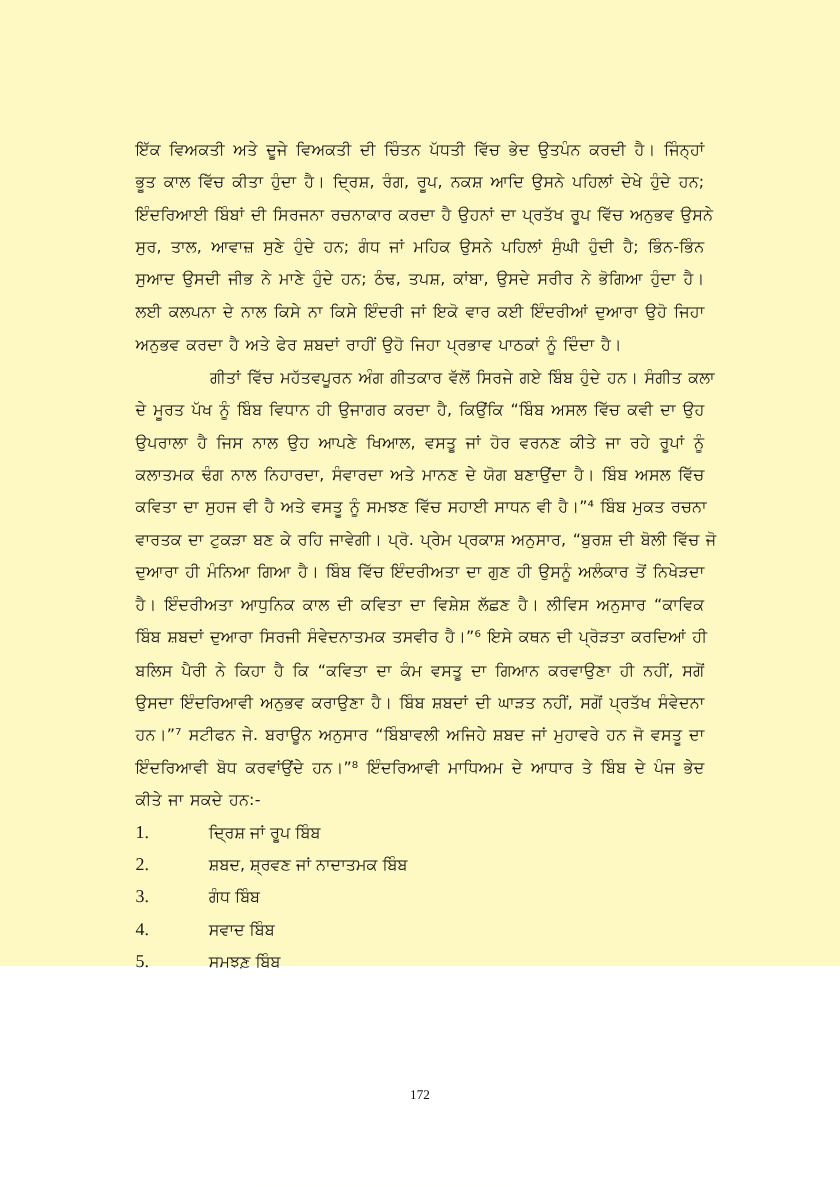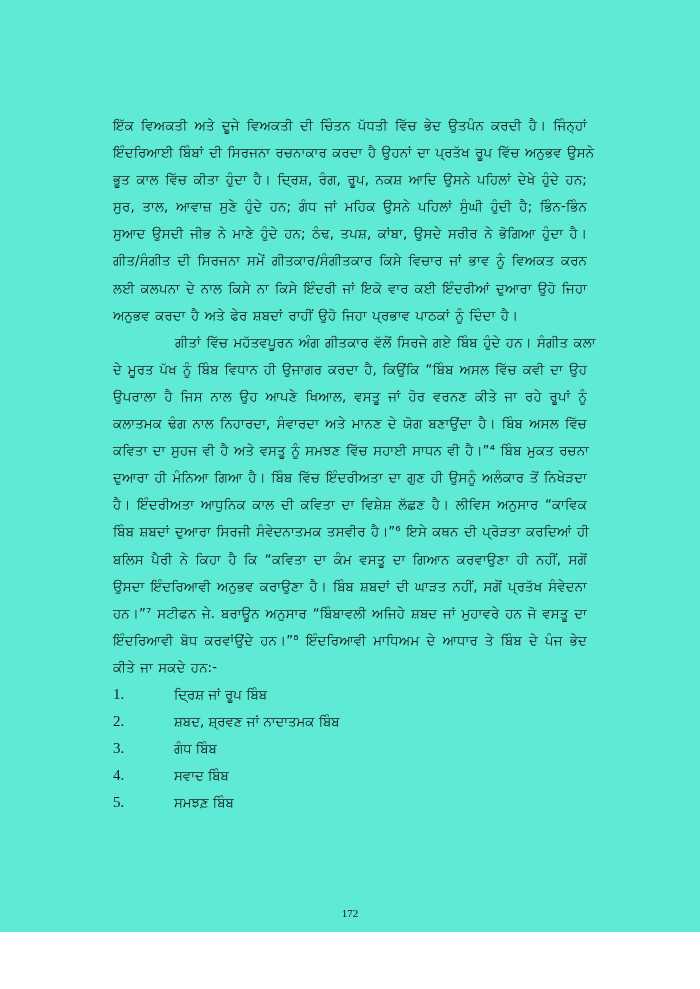--- a/index.html
+++ b/index.html
@@ -1,19 +1,19 @@
 <!DOCTYPE html>
 <html><head>
 <meta charset="utf-8">
 <style>
   html, body { margin: 0; padding: 0; background: #ffffff; }
   body { width: 700px; height: 989px; position: relative; overflow: hidden; }
   .page {
-    position: absolute; left: 0; top: 0; width: 700px; height: 932px;
-    background: #5eead4; color: #1a1a1a;
+    position: absolute; left: 0; top: 0; width: 700px; height: 805px;
+    background: #fef9c3; color: #1a1a1a;
     font-family: "DejaVu Sans", sans-serif;
   }
   .body-text {
     position: absolute; left: 113px; top: 112px; width: 474px;
   }
   .line {
     font-size: 13.3px; line-height: 27.1px; height: 27.1px;
     white-space: nowrap; text-align: justify; text-align-last: justify;
     letter-spacing: 0.15px; word-spacing: 1px;
   }
@@ -34,35 +34,35 @@
   }
 </style>
 </head>
 <body>
 
 <div class="page">
   <div class="body-text">
 
     <div>
       <div class="line">ਇੱਕ ਵਿਅਕਤੀ ਅਤੇ ਦੂਜੇ ਵਿਅਕਤੀ ਦੀ ਚਿੰਤਨ ਪੱਧਤੀ ਵਿੱਚ ਭੇਦ ਉਤਪੰਨ ਕਰਦੀ ਹੈ। ਜਿੰਨ੍ਹਾਂ</div>
+      <div class="line">ਭੂਤ ਕਾਲ ਵਿੱਚ ਕੀਤਾ ਹੁੰਦਾ ਹੈ। ਦ੍ਰਿਸ਼, ਰੰਗ, ਰੂਪ, ਨਕਸ਼ ਆਦਿ ਉਸਨੇ ਪਹਿਲਾਂ ਦੇਖੇ ਹੁੰਦੇ ਹਨ;</div>
       <div class="line">ਇੰਦਰਿਆਈ ਬਿੰਬਾਂ ਦੀ ਸਿਰਜਨਾ ਰਚਨਾਕਾਰ ਕਰਦਾ ਹੈ ਉਹਨਾਂ ਦਾ ਪ੍ਰਤੱਖ ਰੂਪ ਵਿੱਚ ਅਨੁਭਵ ਉਸਨੇ</div>
-      <div class="line">ਭੂਤ ਕਾਲ ਵਿੱਚ ਕੀਤਾ ਹੁੰਦਾ ਹੈ। ਦ੍ਰਿਸ਼, ਰੰਗ, ਰੂਪ, ਨਕਸ਼ ਆਦਿ ਉਸਨੇ ਪਹਿਲਾਂ ਦੇਖੇ ਹੁੰਦੇ ਹਨ;</div>
       <div class="line">ਸੁਰ, ਤਾਲ, ਆਵਾਜ਼ ਸੁਣੇ ਹੁੰਦੇ ਹਨ; ਗੰਧ ਜਾਂ ਮਹਿਕ ਉਸਨੇ ਪਹਿਲਾਂ ਸੁੰਘੀ ਹੁੰਦੀ ਹੈ; ਭਿੰਨ-ਭਿੰਨ</div>
       <div class="line">ਸੁਆਦ ਉਸਦੀ ਜੀਭ ਨੇ ਮਾਣੇ ਹੁੰਦੇ ਹਨ; ਠੰਢ, ਤਪਸ਼, ਕਾਂਬਾ, ਉਸਦੇ ਸਰੀਰ ਨੇ ਭੋਗਿਆ ਹੁੰਦਾ ਹੈ।</div>
-      <div class="line">ਗੀਤ/ਸੰਗੀਤ ਦੀ ਸਿਰਜਨਾ ਸਮੇਂ ਗੀਤਕਾਰ/ਸੰਗੀਤਕਾਰ ਕਿਸੇ ਵਿਚਾਰ ਜਾਂ ਭਾਵ ਨੂੰ ਵਿਅਕਤ ਕਰਨ</div>
       <div class="line">ਲਈ ਕਲਪਨਾ ਦੇ ਨਾਲ ਕਿਸੇ ਨਾ ਕਿਸੇ ਇੰਦਰੀ ਜਾਂ ਇਕੋ ਵਾਰ ਕਈ ਇੰਦਰੀਆਂ ਦੁਆਰਾ ਉਹੋ ਜਿਹਾ</div>
       <div class="line last">ਅਨੁਭਵ ਕਰਦਾ ਹੈ ਅਤੇ ਫੇਰ ਸ਼ਬਦਾਂ ਰਾਹੀਂ ਉਹੋ ਜਿਹਾ ਪ੍ਰਭਾਵ ਪਾਠਕਾਂ ਨੂੰ ਦਿੰਦਾ ਹੈ।</div>
     </div>
 
     <div>
       <div class="line indent">ਗੀਤਾਂ ਵਿੱਚ ਮਹੱਤਵਪੂਰਨ ਅੰਗ ਗੀਤਕਾਰ ਵੱਲੋਂ ਸਿਰਜੇ ਗਏ ਬਿੰਬ ਹੁੰਦੇ ਹਨ। ਸੰਗੀਤ ਕਲਾ</div>
       <div class="line">ਦੇ ਮੂਰਤ ਪੱਖ ਨੂੰ ਬਿੰਬ ਵਿਧਾਨ ਹੀ ਉਜਾਗਰ ਕਰਦਾ ਹੈ, ਕਿਉਂਕਿ “ਬਿੰਬ ਅਸਲ ਵਿੱਚ ਕਵੀ ਦਾ ਉਹ</div>
       <div class="line">ਉਪਰਾਲਾ ਹੈ ਜਿਸ ਨਾਲ ਉਹ ਆਪਣੇ ਖਿਆਲ, ਵਸਤੂ ਜਾਂ ਹੋਰ ਵਰਨਣ ਕੀਤੇ ਜਾ ਰਹੇ ਰੂਪਾਂ ਨੂੰ</div>
       <div class="line">ਕਲਾਤਮਕ ਢੰਗ ਨਾਲ ਨਿਹਾਰਦਾ, ਸੰਵਾਰਦਾ ਅਤੇ ਮਾਨਣ ਦੇ ਯੋਗ ਬਣਾਉਂਦਾ ਹੈ। ਬਿੰਬ ਅਸਲ ਵਿੱਚ</div>
       <div class="line">ਕਵਿਤਾ ਦਾ ਸੁਹਜ ਵੀ ਹੈ ਅਤੇ ਵਸਤੂ ਨੂੰ ਸਮਝਣ ਵਿੱਚ ਸਹਾਈ ਸਾਧਨ ਵੀ ਹੈ।”⁴ ਬਿੰਬ ਮੁਕਤ ਰਚਨਾ</div>
+      <div class="line">ਵਾਰਤਕ ਦਾ ਟੁਕੜਾ ਬਣ ਕੇ ਰਹਿ ਜਾਵੇਗੀ। ਪ੍ਰੋ. ਪ੍ਰੇਮ ਪ੍ਰਕਾਸ਼ ਅਨੁਸਾਰ, “ਬੁਰਸ਼ ਦੀ ਬੋਲੀ ਵਿੱਚ ਜੋ</div>
       <div class="line">ਦੁਆਰਾ ਹੀ ਮੰਨਿਆ ਗਿਆ ਹੈ। ਬਿੰਬ ਵਿੱਚ ਇੰਦਰੀਅਤਾ ਦਾ ਗੁਣ ਹੀ ਉਸਨੂੰ ਅਲੰਕਾਰ ਤੋਂ ਨਿਖੇੜਦਾ</div>
       <div class="line">ਹੈ। ਇੰਦਰੀਅਤਾ ਆਧੁਨਿਕ ਕਾਲ ਦੀ ਕਵਿਤਾ ਦਾ ਵਿਸ਼ੇਸ਼ ਲੱਛਣ ਹੈ। ਲੀਵਿਸ ਅਨੁਸਾਰ “ਕਾਵਿਕ</div>
       <div class="line">ਬਿੰਬ ਸ਼ਬਦਾਂ ਦੁਆਰਾ ਸਿਰਜੀ ਸੰਵੇਦਨਾਤਮਕ ਤਸਵੀਰ ਹੈ।”⁶  ਇਸੇ ਕਥਨ ਦੀ ਪ੍ਰੋੜਤਾ ਕਰਦਿਆਂ ਹੀ</div>
       <div class="line">ਬਲਿਸ ਪੈਰੀ ਨੇ ਕਿਹਾ ਹੈ ਕਿ “ਕਵਿਤਾ ਦਾ ਕੰਮ ਵਸਤੂ ਦਾ ਗਿਆਨ ਕਰਵਾਉਣਾ ਹੀ ਨਹੀਂ, ਸਗੋਂ</div>
       <div class="line">ਉਸਦਾ ਇੰਦਰਿਆਵੀ ਅਨੁਭਵ ਕਰਾਉਣਾ ਹੈ। ਬਿੰਬ ਸ਼ਬਦਾਂ ਦੀ ਘਾੜਤ ਨਹੀਂ, ਸਗੋਂ ਪ੍ਰਤੱਖ ਸੰਵੇਦਨਾ</div>
       <div class="line">ਹਨ।”⁷ ਸਟੀਫਨ ਜੇ. ਬਰਾਊਨ ਅਨੁਸਾਰ “ਬਿੰਬਾਵਲੀ ਅਜਿਹੇ ਸ਼ਬਦ ਜਾਂ ਮੁਹਾਵਰੇ ਹਨ ਜੋ ਵਸਤੂ ਦਾ</div>
       <div class="line">ਇੰਦਰਿਆਵੀ ਬੋਧ ਕਰਵਾਂਉਂਦੇ ਹਨ।”⁸ ਇੰਦਰਿਆਵੀ ਮਾਧਿਅਮ ਦੇ ਆਧਾਰ ਤੇ ਬਿੰਬ ਦੇ ਪੰਜ ਭੇਦ</div>
       <div class="line last">ਕੀਤੇ ਜਾ ਸਕਦੇ ਹਨ:-</div>
     </div>
 

